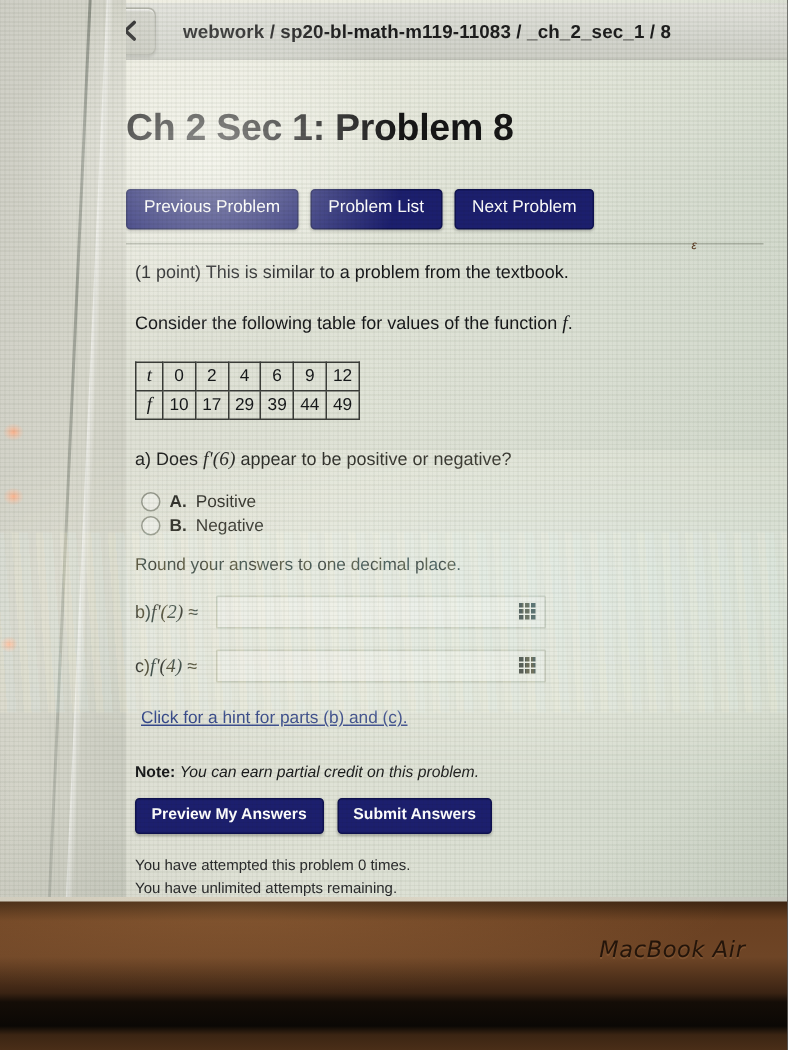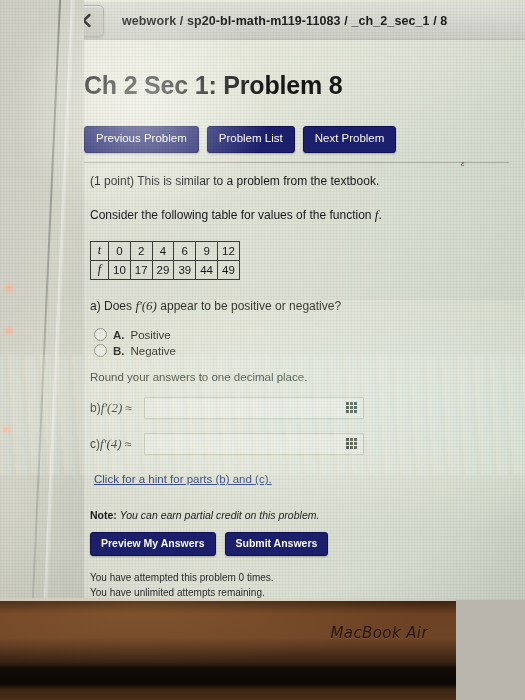--- a/index.html
+++ b/index.html
@@ -342,21 +342,21 @@
     font-size: 10px;
     color: #2a2b2c;
     line-height: 1.55;
     margin-bottom: 12px;
   }
 
   
   .bezel {
     position: absolute;
     left: 0; top: 598px;
-    width: 456px; height: 102px;
+    width: 525px; height: 102px;
     z-index: 50;
     background:
       linear-gradient(to bottom,
         #110b06 0px, #110b06 2px,
         #3c2411 3px,
         #6b4122 16px,
         #6e4526 40px,
         #3a2313 64px,
         #140d07 70px,
         #0b0805 86px,

